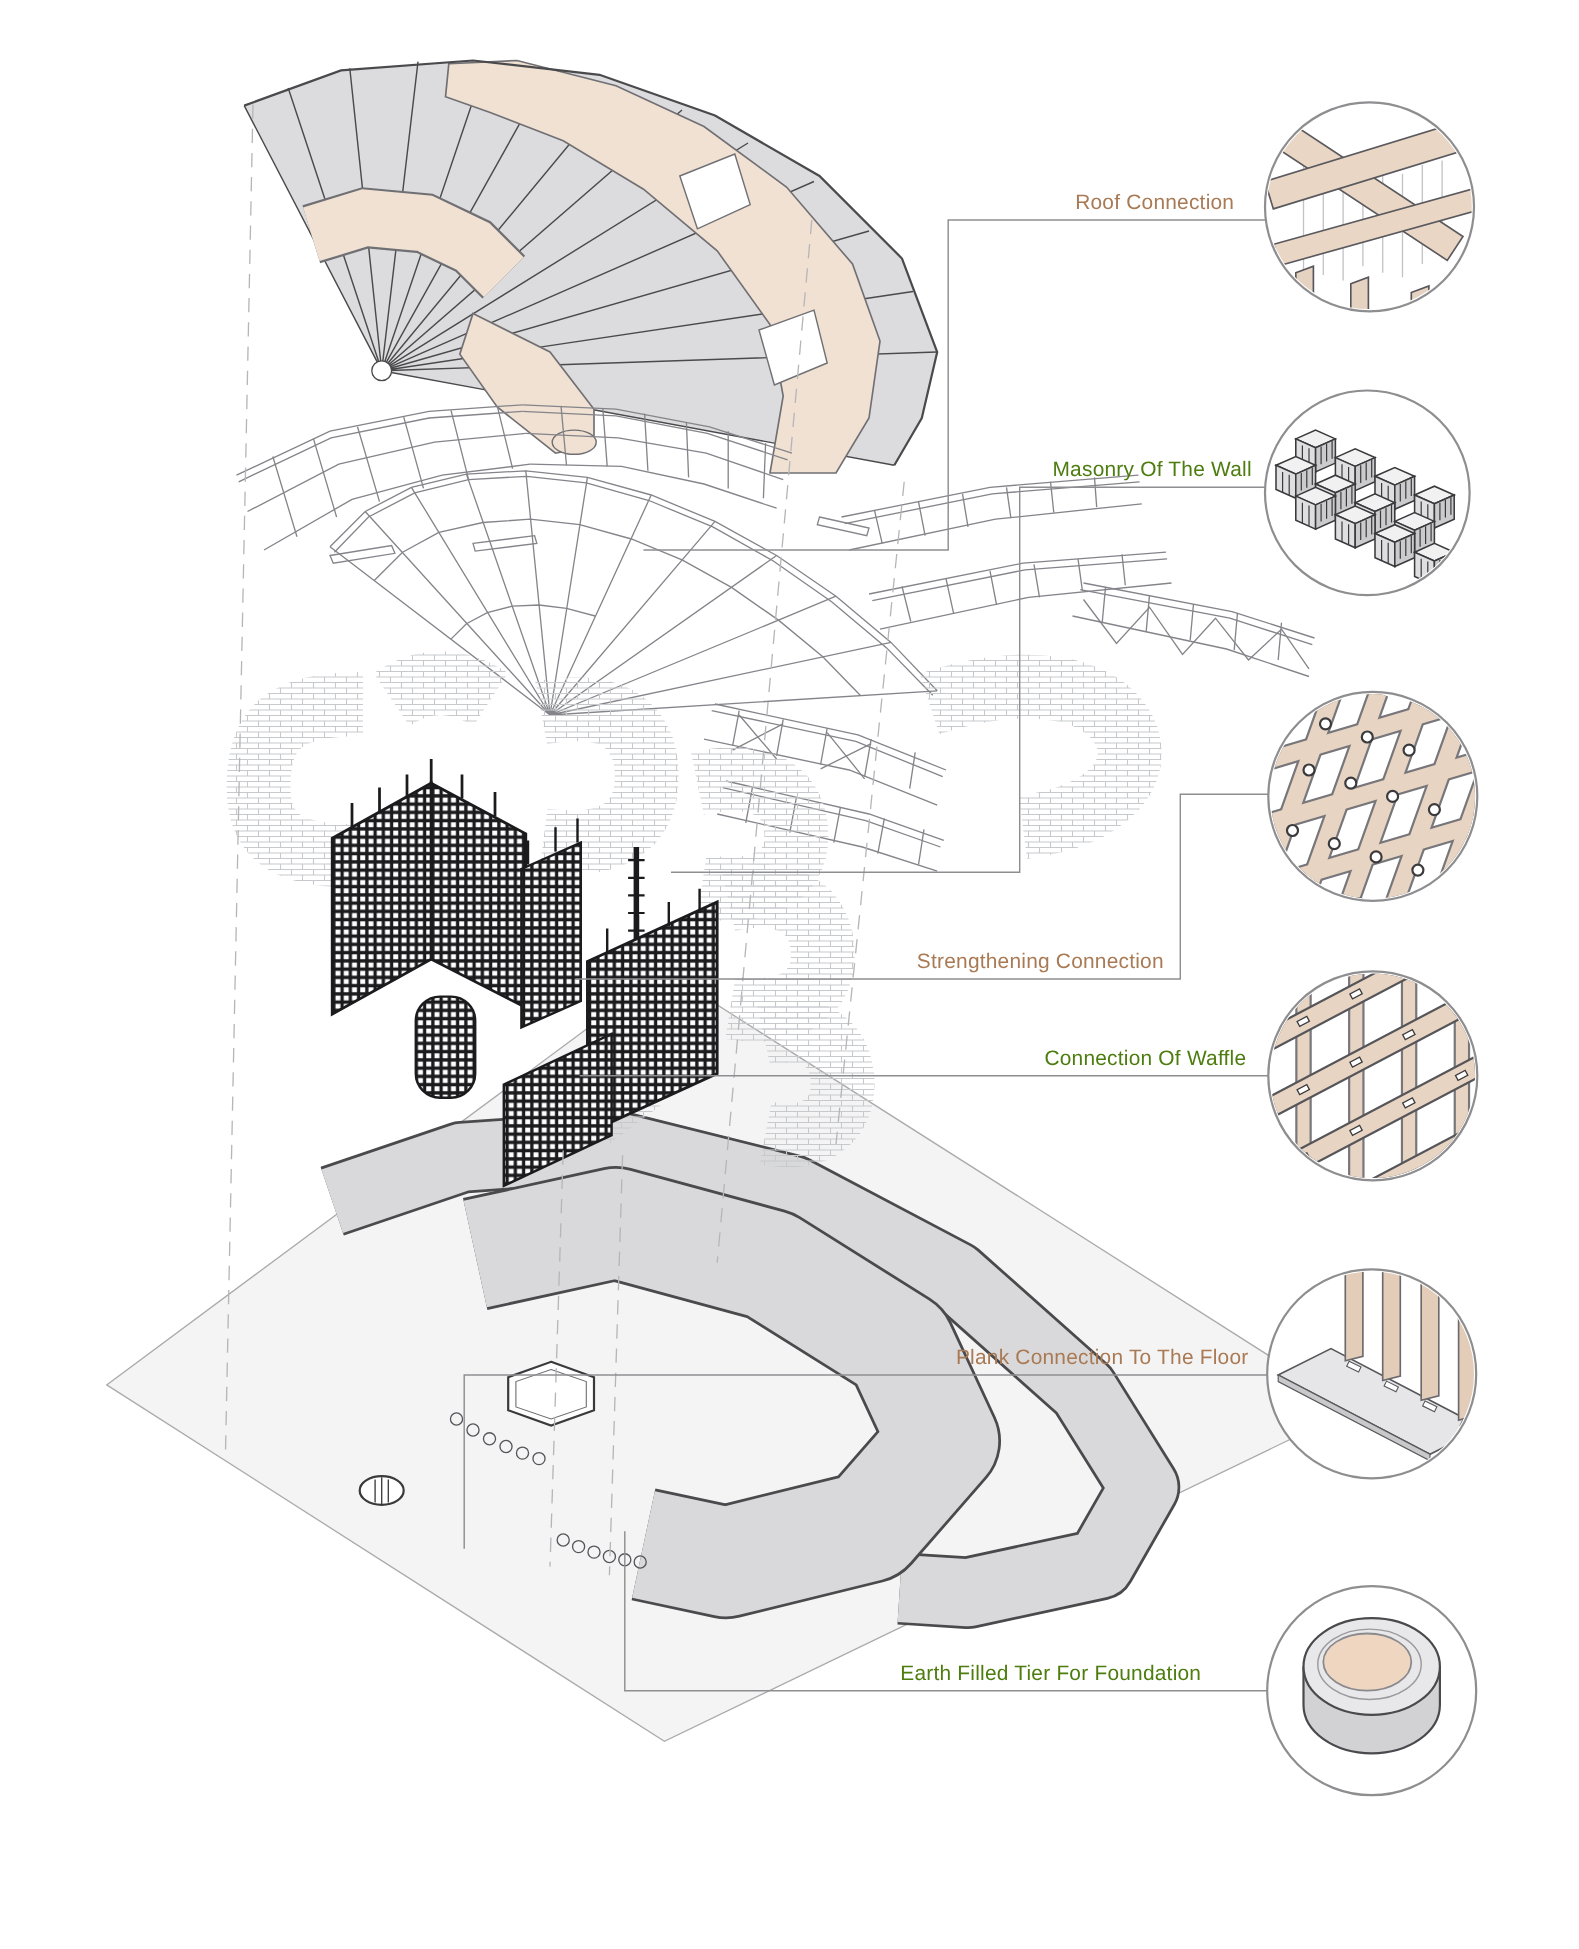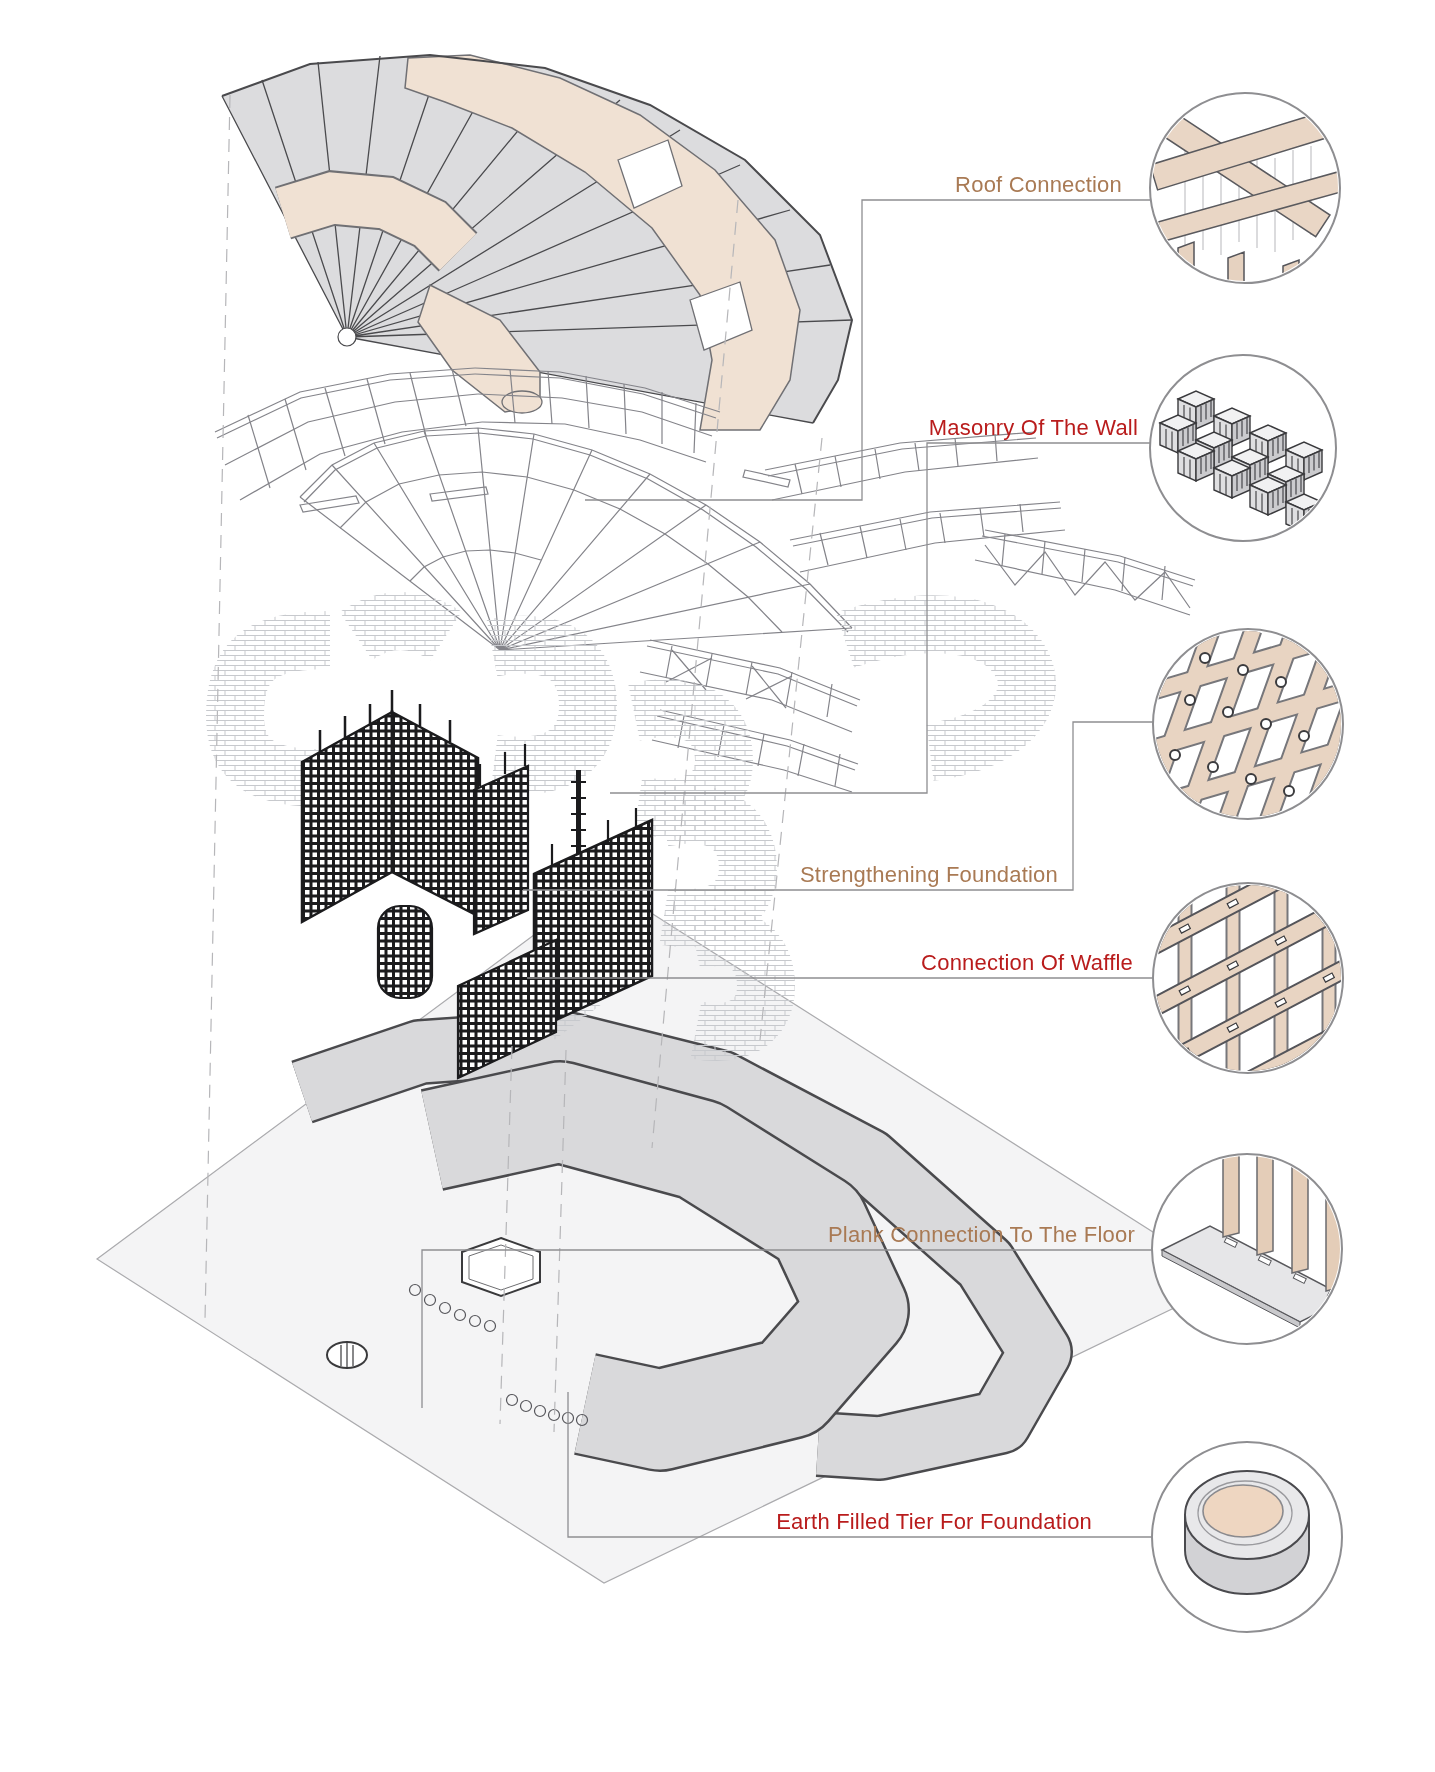--- a/index.html
+++ b/index.html
@@ -2,25 +2,25 @@
 <html><head>
 <meta charset="utf-8">
 <style>
   html,body{margin:0;padding:0;background:#ffffff;}
   #canvas{
     position:relative;width:1435px;height:1772px;background:#ffffff;overflow:hidden;
     font-family:"Liberation Sans",sans-serif;
   }
   #drawing{position:absolute;left:0;top:0;}
   .callout-label{
-    position:absolute;font-size:22px;line-height:22px;white-space:nowrap;
+    position:absolute;font-size:19px;line-height:22px;white-space:nowrap;
     letter-spacing:.2px;text-align:right;
   }
   .callout-label.accent{color:#a97a54;}
-  .callout-label.plain{color:#b91c1c;}
+  .callout-label.plain{color:#4d7c0f;}
 </style>
 </head>
 <body>
 
 <div id="canvas">
 <svg id="drawing" width="1435" height="1772" viewBox="0 0 1435 1772" xmlns="http://www.w3.org/2000/svg">
   <defs>
     <pattern id="brickpat" width="20" height="10" patternUnits="userSpaceOnUse">
       <path d="M0 0.5 H20 M0 5.5 H20 M5 0.5 V5.5 M15 5.5 V10" stroke="#c7c9cd" stroke-width="1" fill="none"></path>
     </pattern>
@@ -304,17 +304,17 @@
       <ellipse cx="1247" cy="1515" rx="62" ry="44" fill="#e8e8ea" stroke="#4a4a4e" stroke-width="2"></ellipse>
       <ellipse cx="1245" cy="1513" rx="47" ry="32" fill="none" stroke="#9a9a9e" stroke-width="1.3"></ellipse>
       <ellipse cx="1243" cy="1511" rx="40" ry="26" fill="#eed6c1" stroke="#8a8a8e" stroke-width="1.6"></ellipse>
     </g>
     <circle cx="1247" cy="1537" r="95" fill="none" stroke="#8e8e91" stroke-width="2"></circle>
   </g>
 </svg>
 
   <div class="callout-label accent" style="right:313px; top:174px;">Roof Connection</div>
   <div class="callout-label plain" style="right:297px; top:417px;">Masonry Of The Wall</div>
-  <div class="callout-label accent" style="right:377px; top:864px;">Strengthening Foundation</div>
+  <div class="callout-label accent" style="right:377px; top:864px;">Strengthening Connection</div>
   <div class="callout-label plain" style="right:302px; top:952px;text-align:right;">Connection Of Waffle</div>
   <div class="callout-label accent" style="right:300px; top:1224px;">Plank Connection To The Floor</div>
   <div class="callout-label plain" style="right:343px; top:1511px;">Earth Filled Tier For Foundation</div>
 </div>
 
 </body></html>

